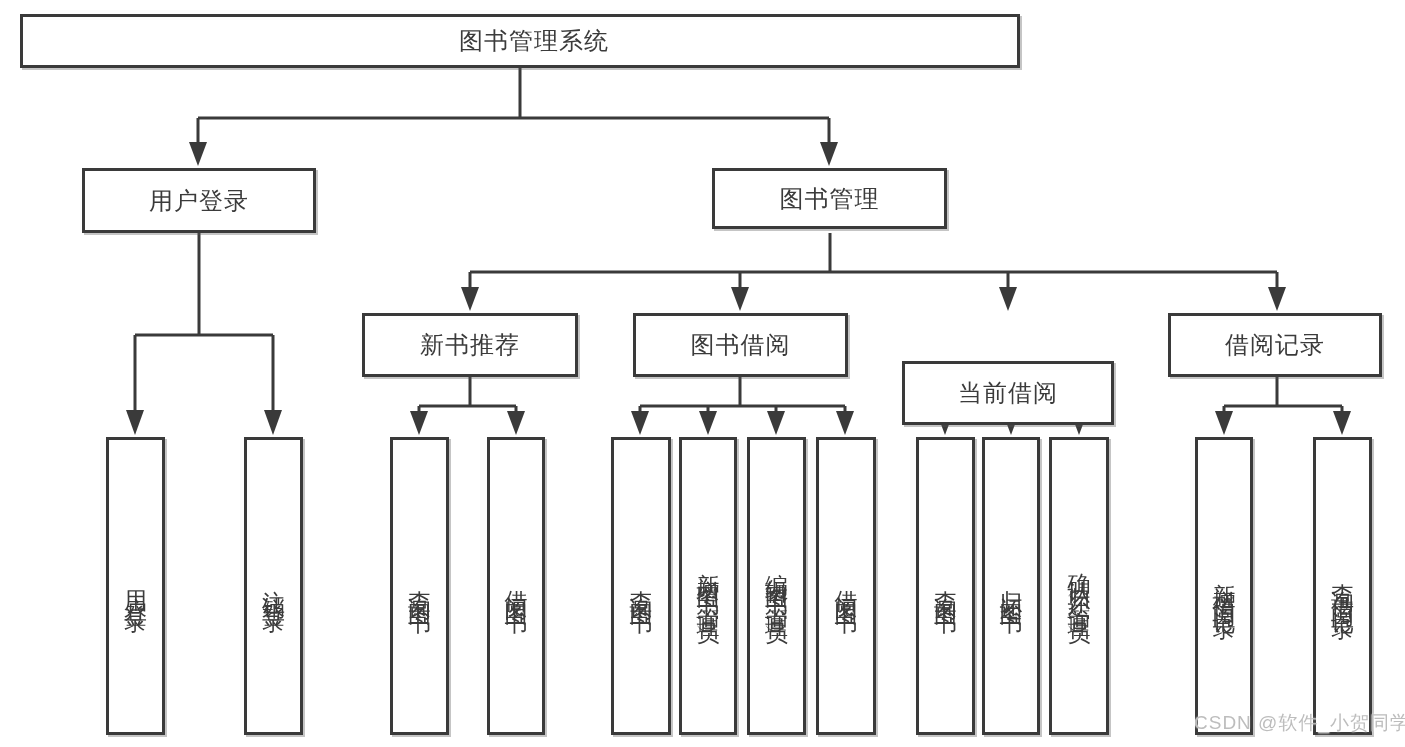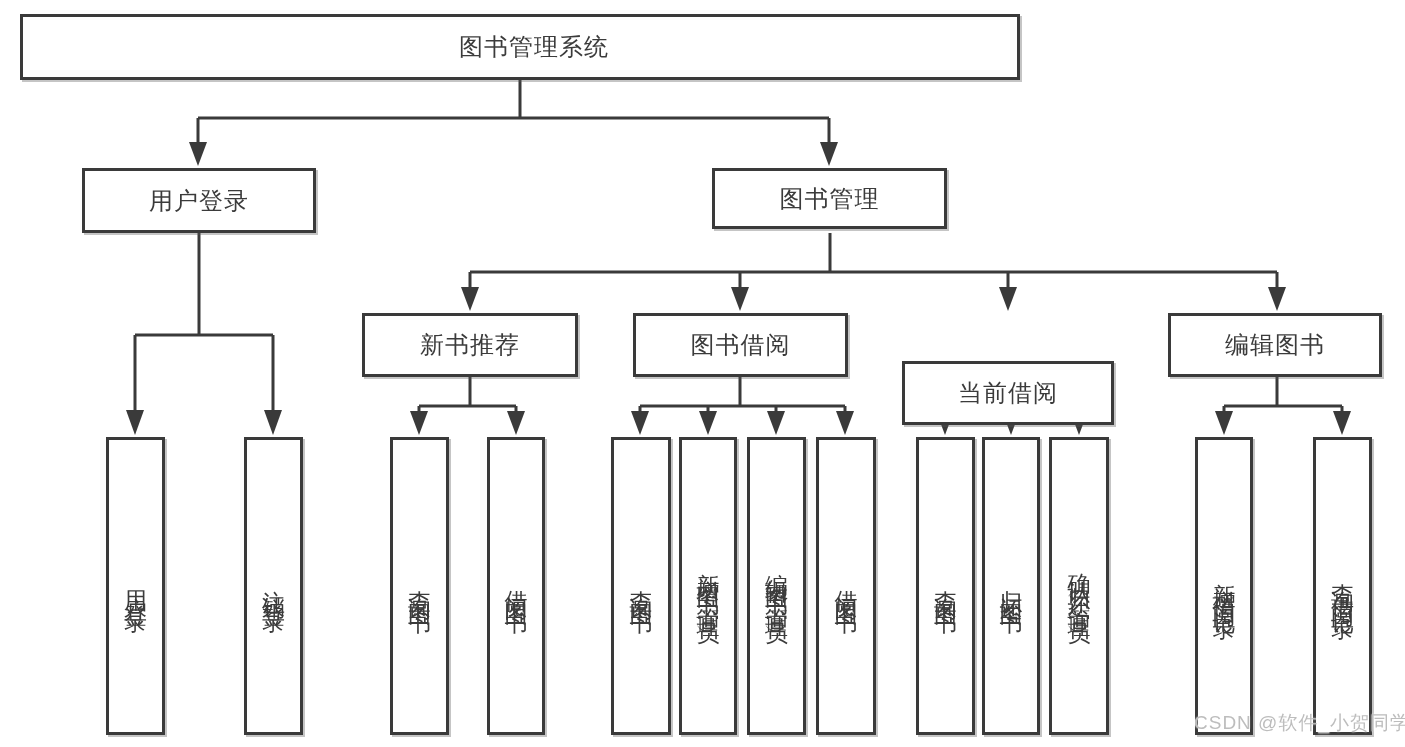--- a/index.html
+++ b/index.html
@@ -88,42 +88,42 @@
     <path class="c" d="M1008 377 V406 M945 406 H1079 M945 406 V414 M1011 406 V414 M1079 406 V414"></path>
     <polygon class="ah" points="936,411 954,411 945,435"></polygon>
     <polygon class="ah" points="1002,411 1020,411 1011,435"></polygon>
     <polygon class="ah" points="1070,411 1088,411 1079,435"></polygon>
 
     <path class="c" d="M1277 377 V406 M1224 406 H1342 M1224 406 V414 M1342 406 V414"></path>
     <polygon class="ah" points="1215,411 1233,411 1224,435"></polygon>
     <polygon class="ah" points="1333,411 1351,411 1342,435"></polygon>
   </svg>
 
-  <div class="node" style="left:20px;top:14px;width:1000px;height:66px;padding-left:28px;">
+  <div class="node" style="left:20px;top:14px;width:1000px;height:54px;padding-left:28px;">
     <span class="htext">图书管理系统</span>
   </div>
 
   <div class="node" style="left:82px;top:168px;width:234px;height:65px;">
     <span class="htext">用户登录</span>
   </div>
   <div class="node" style="left:712px;top:168px;width:235px;height:61px;">
     <span class="htext">图书管理</span>
   </div>
 
   <div class="node" style="left:633px;top:313px;width:215px;height:64px;">
     <span class="htext">图书借阅</span>
   </div>
   <div class="node" style="left:362px;top:313px;width:216px;height:64px;">
     <span class="htext">新书推荐</span>
   </div>
   <div class="node" style="left:902px;top:313px;width:212px;height:64px;margin-top:48px;">
     <span class="htext">当前借阅</span>
   </div>
   <div class="node" style="left:1168px;top:313px;width:214px;height:64px;">
-    <span class="htext">编辑图书</span>
+    <span class="htext">借阅记录</span>
   </div>
 
   <div class="node" style="left:106px;top:437px;width:59px;height:298px;">
     <span class="vtext">用户登录</span>
   </div>
   <div class="node" style="left:244px;top:437px;width:59px;height:298px;">
     <span class="vtext">注销登录</span>
   </div>
 
   <div class="node" style="left:390px;top:437px;width:59px;height:298px;">

